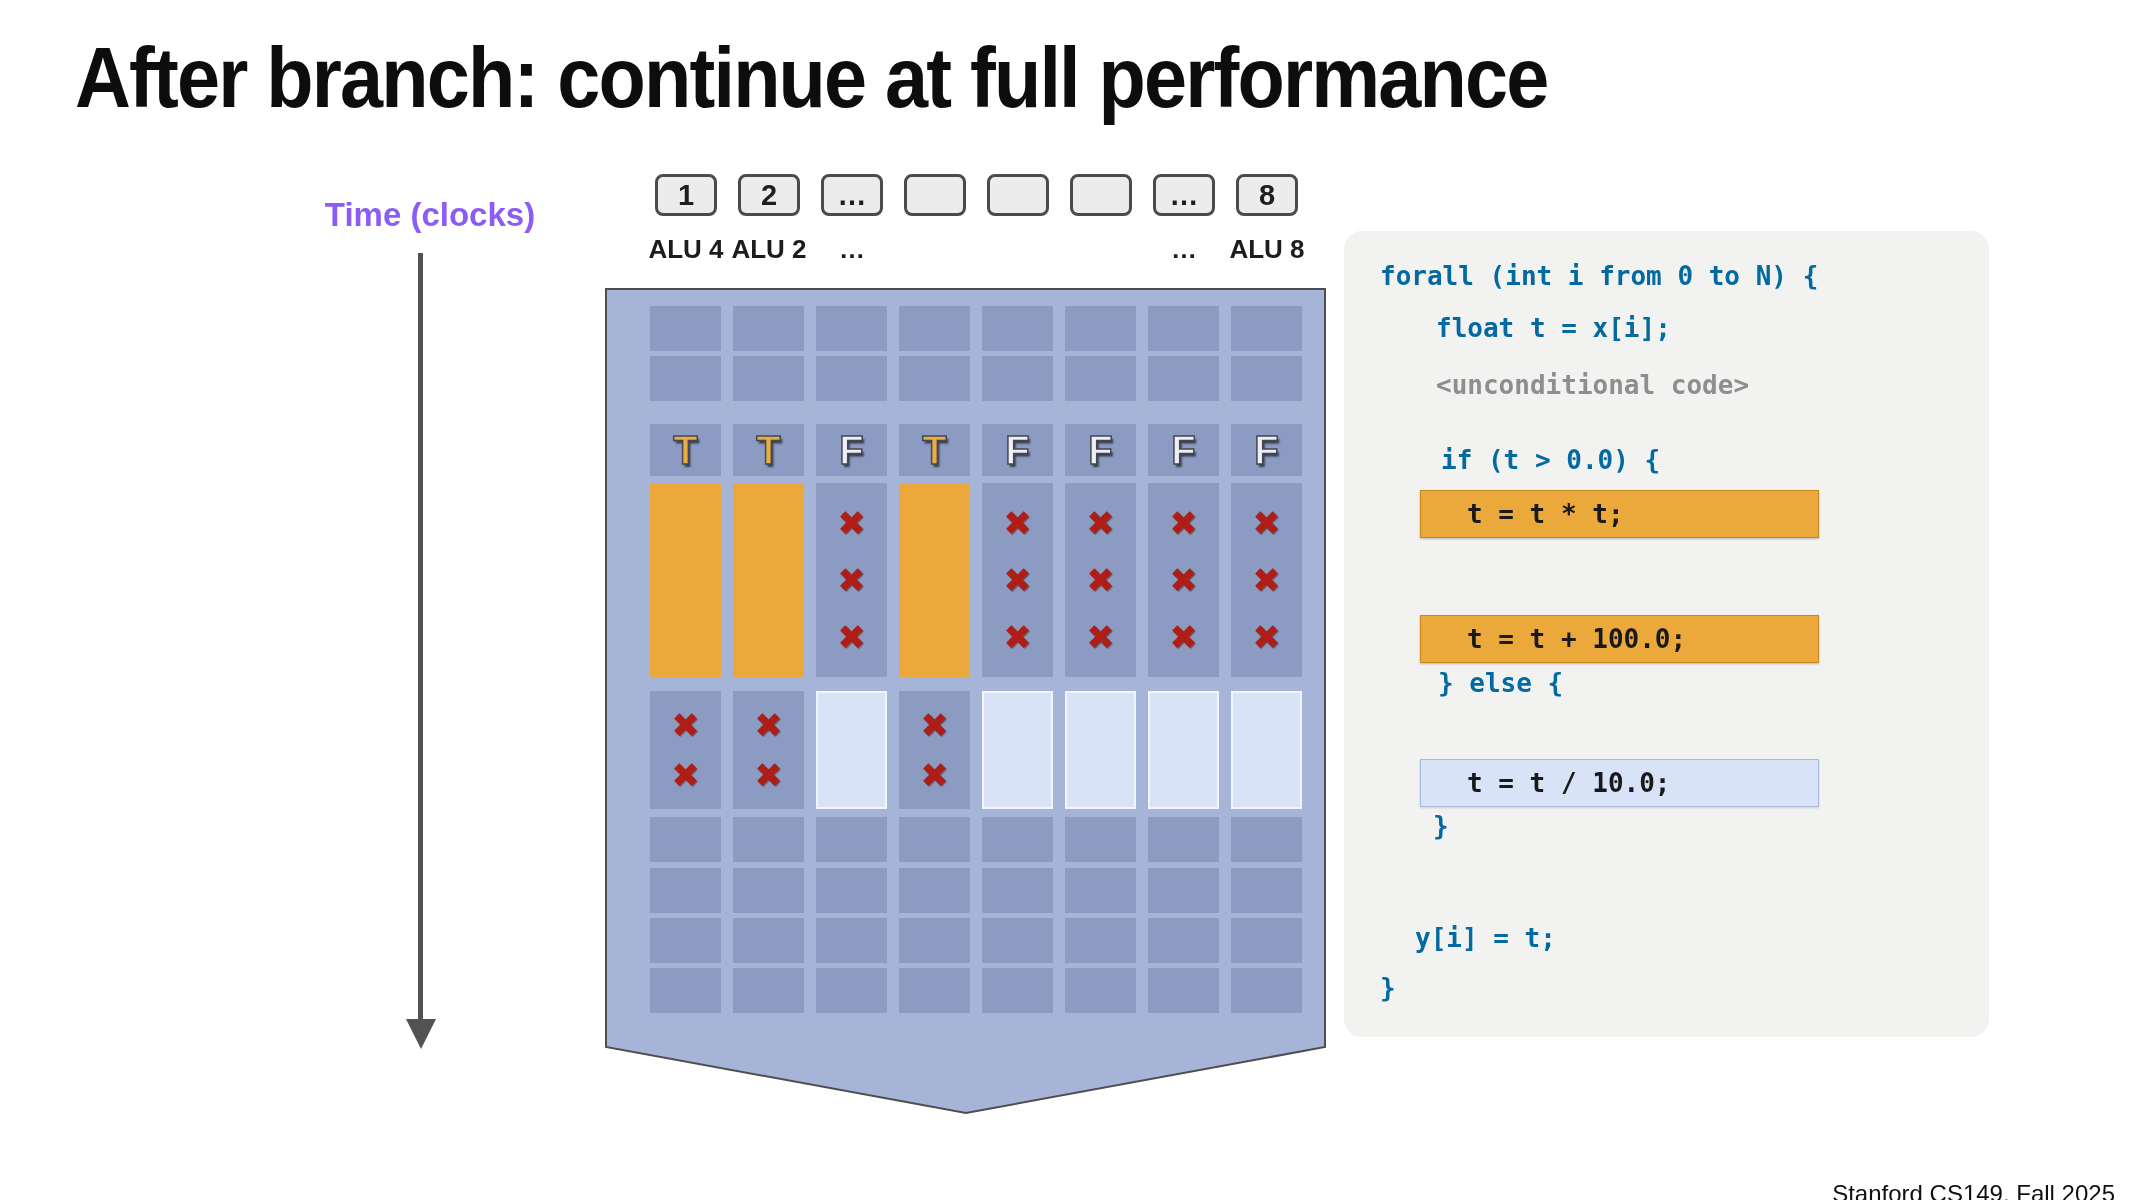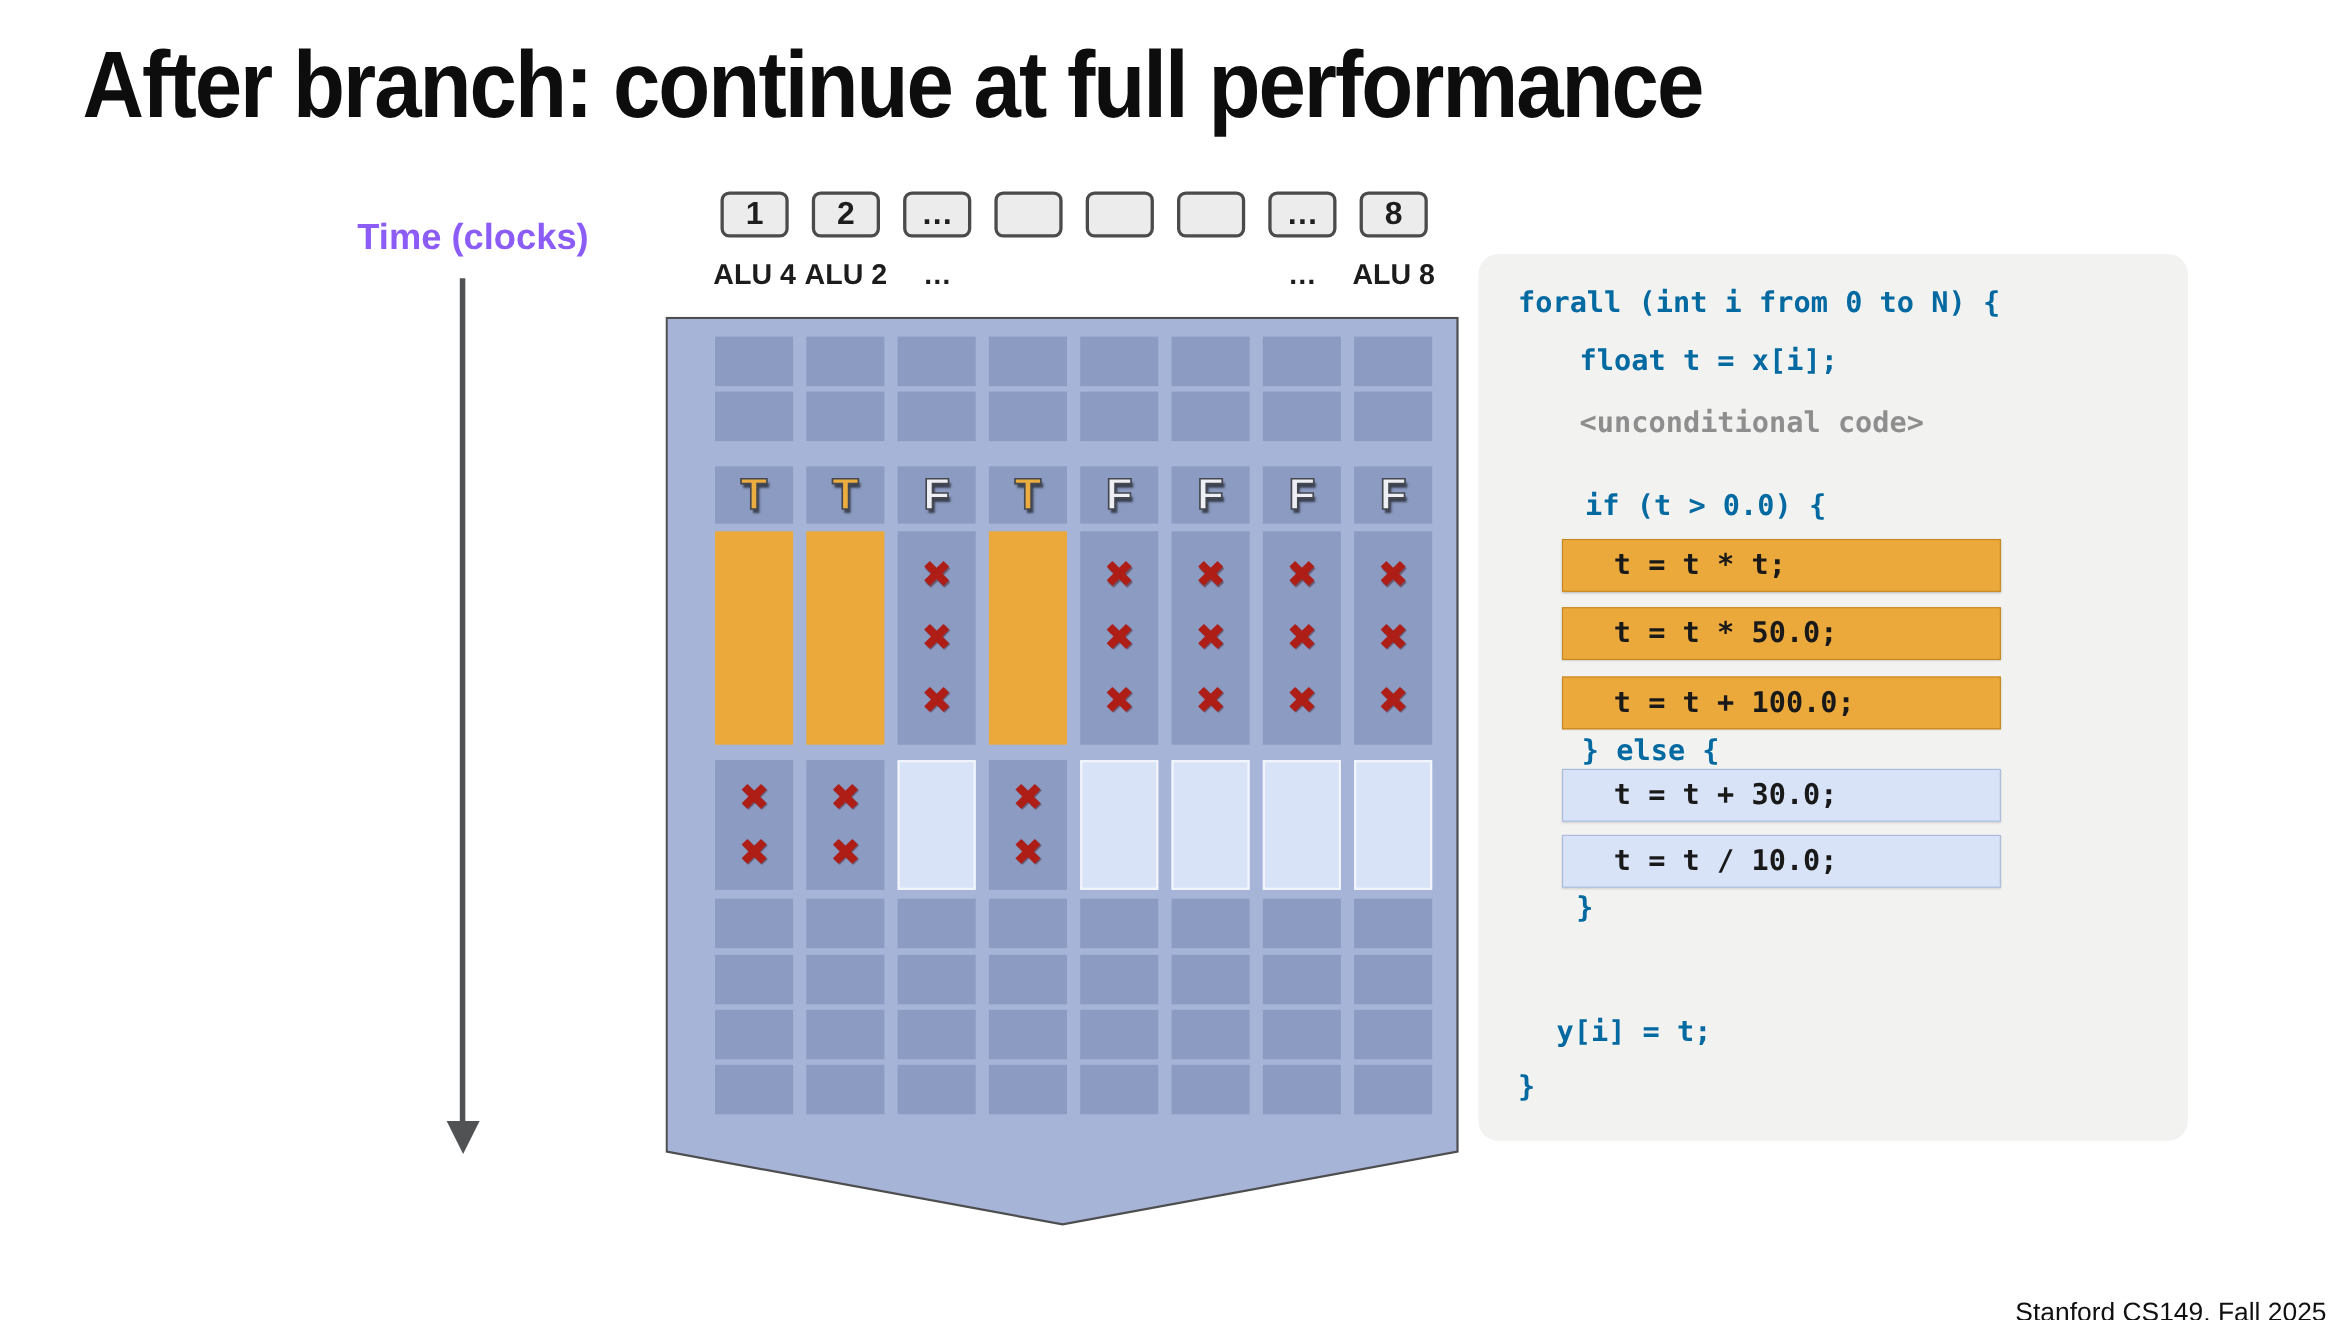--- a/index.html
+++ b/index.html
@@ -255,23 +255,21 @@
       </div>
     </div>
 </div>
 
 <div class="code-panel">
   <div class="code-line" style="top:31px;left:36px">forall (int i from 0 to N) {</div>
   <div class="code-line" style="top:83px;left:92px">float t = x[i];</div>
   <div class="code-line muted" style="top:140px;left:92px">&lt;unconditional code&gt;</div>
   <div class="code-line" style="top:215px;left:97px">if (t &gt; 0.0) {</div>
   <div class="code-box box-true" style="top:259px;left:76px">t = t * t;</div>
-  <div class="code-box box-true" style="top:321px;left:76px">t = t * 50.0;</div>
   <div class="code-box box-true" style="top:384px;left:76px">t = t + 100.0;</div>
   <div class="code-line" style="top:438px;left:94px">} else {</div>
-  <div class="code-box box-false" style="top:468px;left:76px">t = t + 30.0;</div>
   <div class="code-box box-false" style="top:528px;left:76px">t = t / 10.0;</div>
   <div class="code-line" style="top:581px;left:89px">}</div>
   <div class="code-line" style="top:693px;left:71px">y[i] = t;</div>
   <div class="code-line" style="top:743px;left:36px">}</div>
 </div>
 
 <div class="footer">Stanford CS149, Fall 2025</div>
 
 </body></html>

